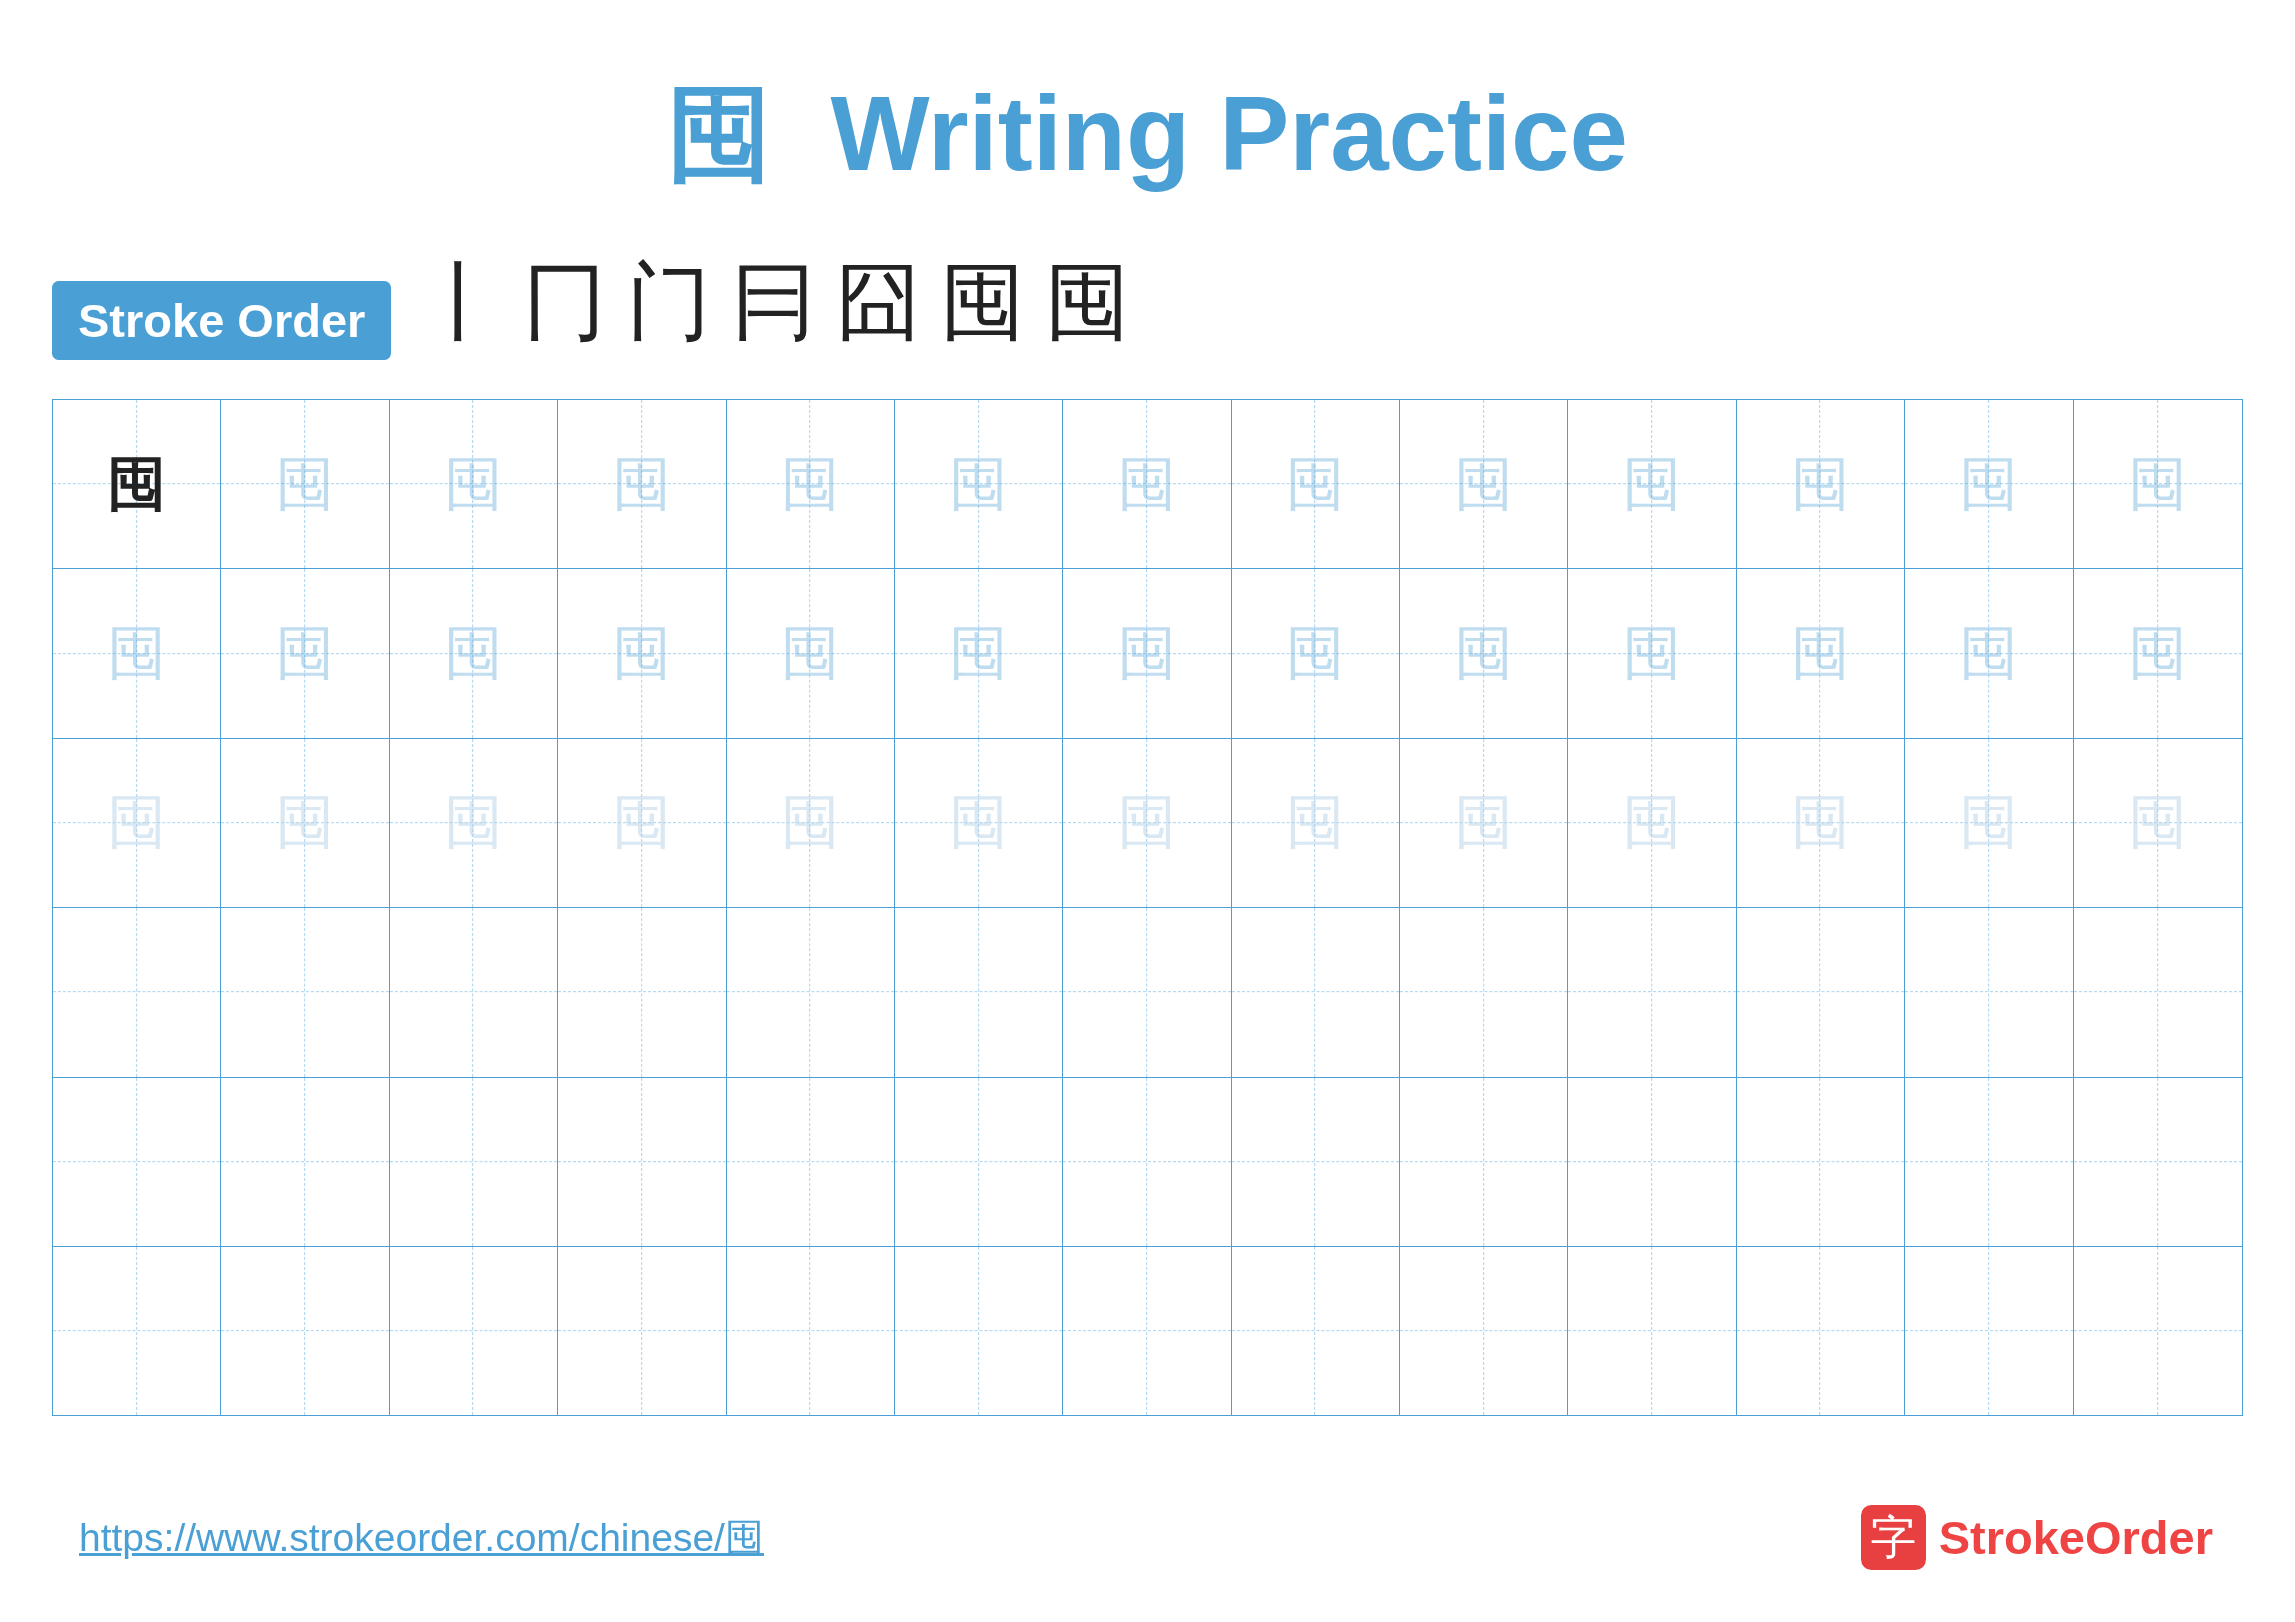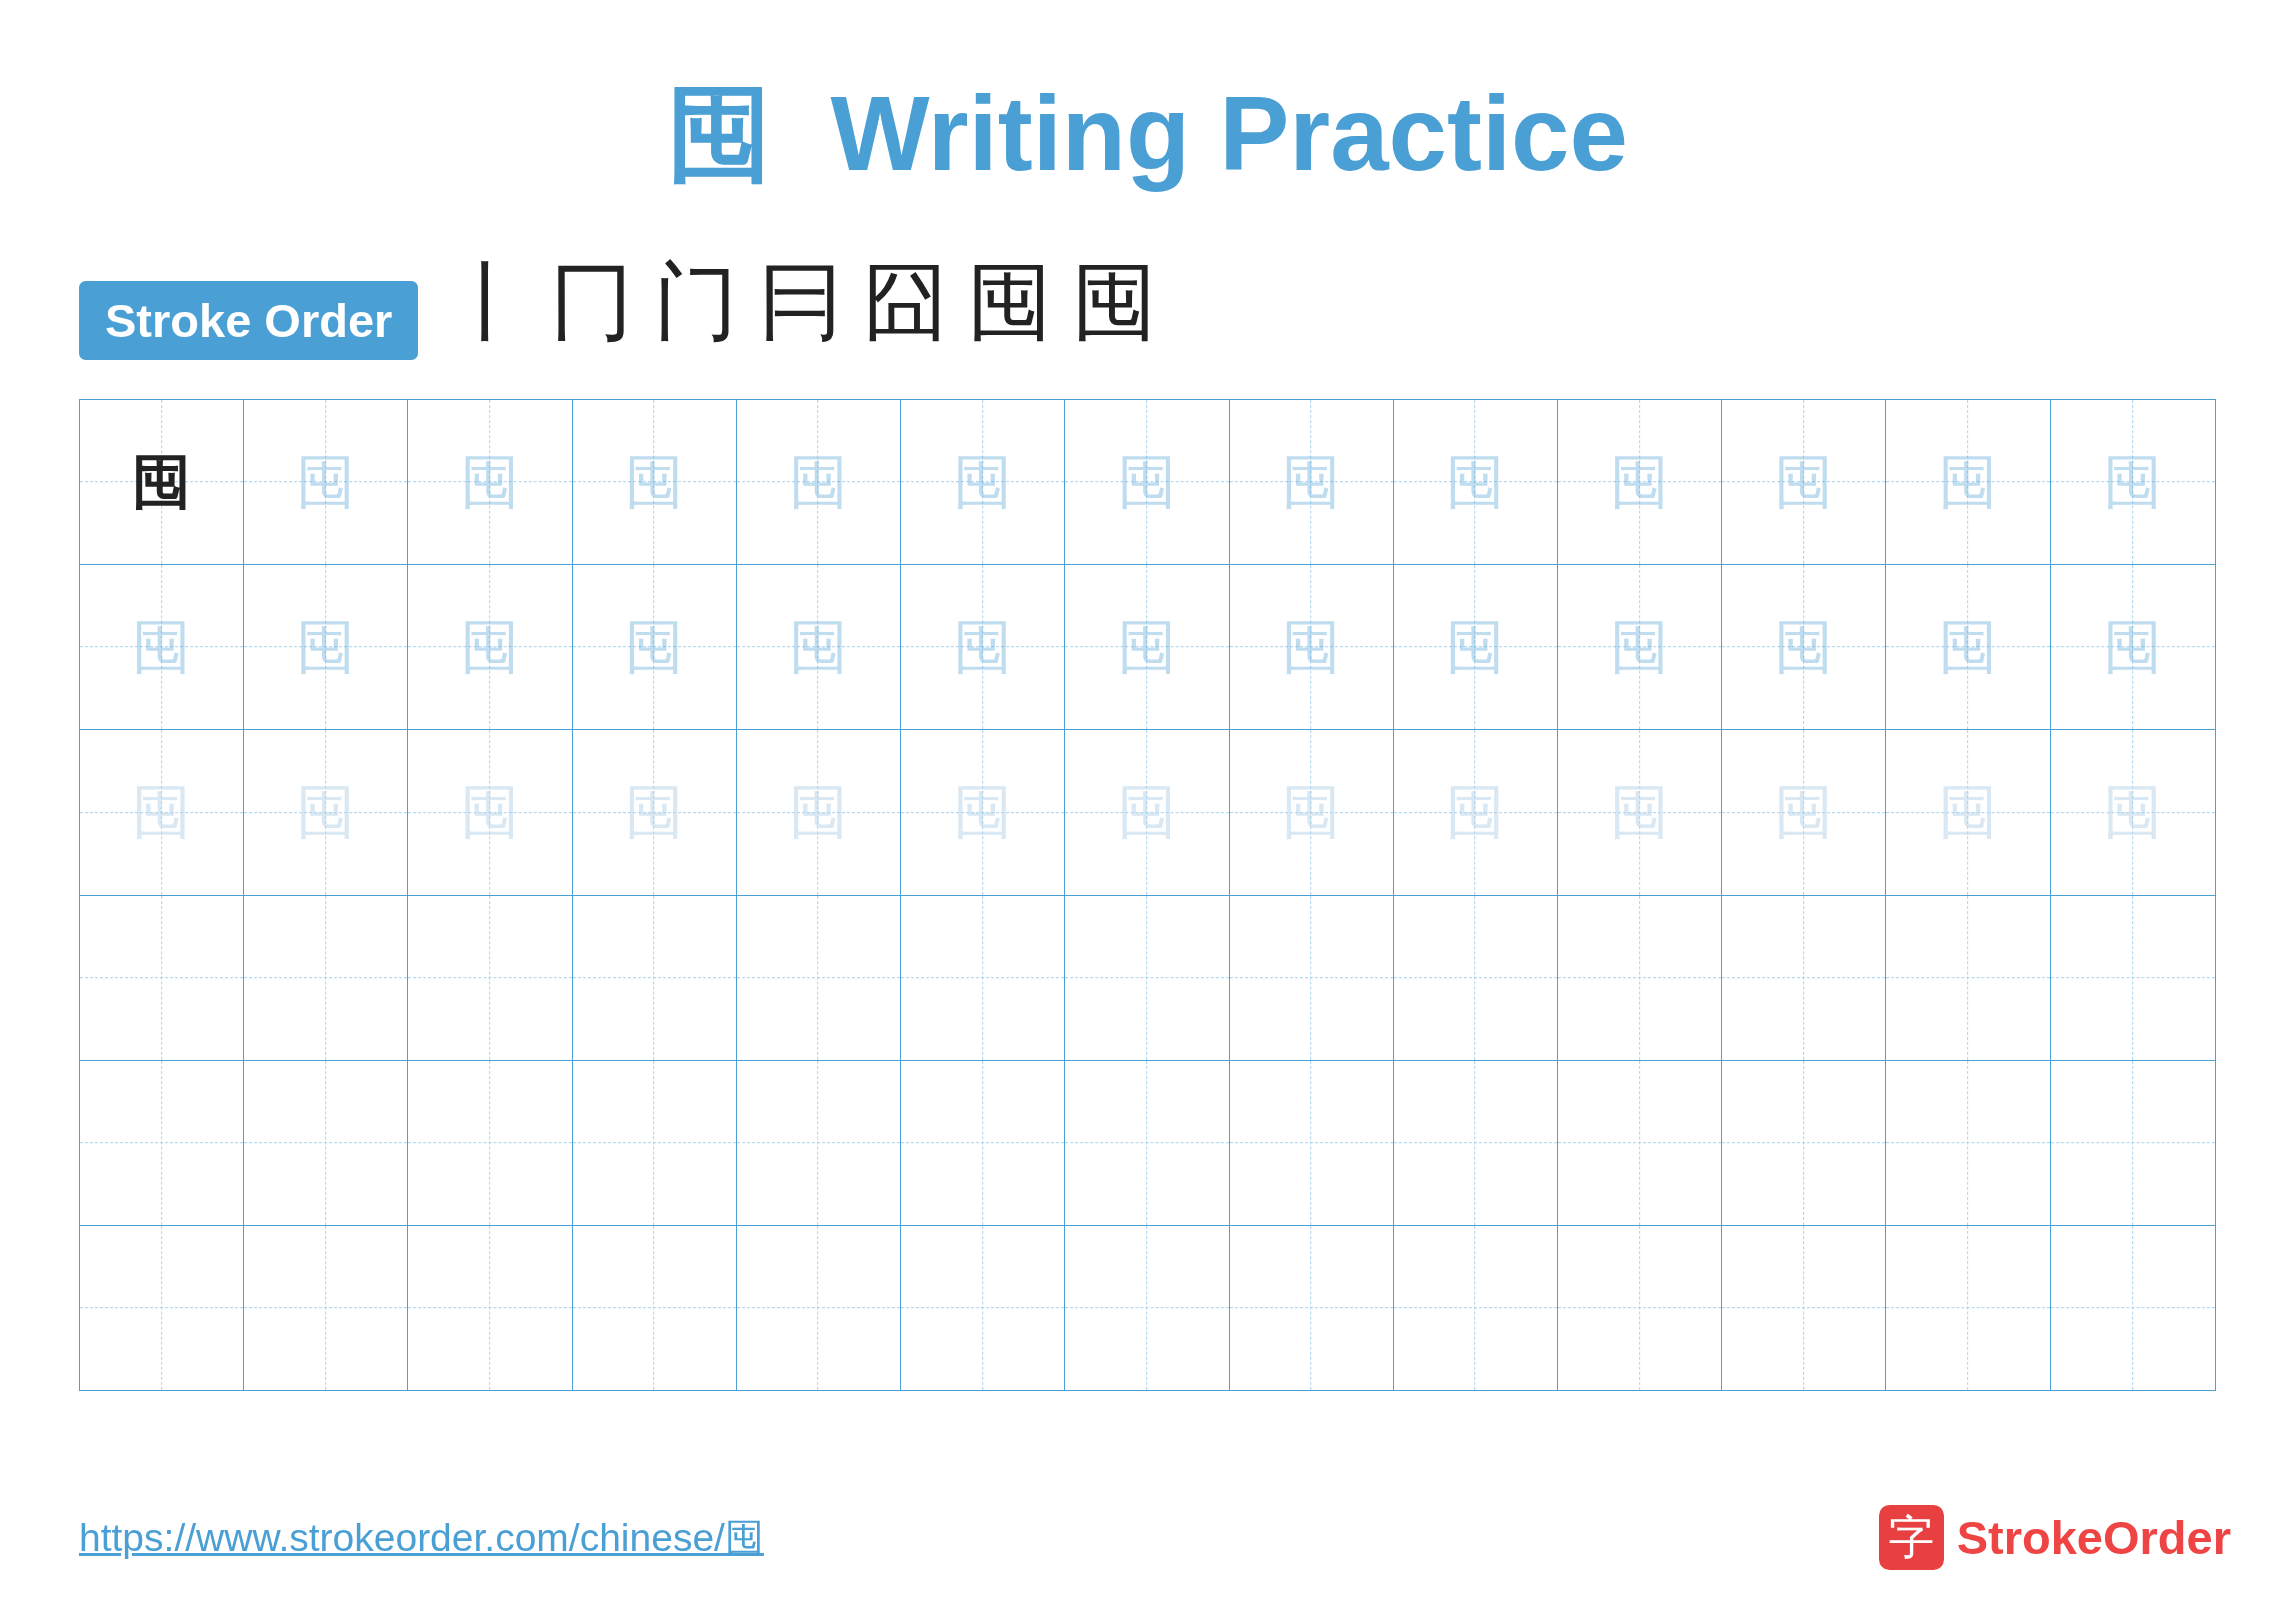--- a/index.html
+++ b/index.html
@@ -10,21 +10,21 @@
       height: 1622px;
       position: relative;
       overflow: hidden;
     }
 
     .page {
       width: 2295px;
       height: 1622px;
       background: #fff;
       position: relative;
-      padding: 52px 79px;
+      padding: 52px 52px;
     }
 
     .title-area {
       text-align: center;
       margin-bottom: 39px;
       margin-top: 13px;
     }
 
     .title-text {
       font-size: 105px;
@@ -132,21 +132,21 @@
 
     .cell-char.lighter {
       color: rgba(180, 210, 230, 0.5);
     }
 
     
     .footer {
       position: absolute;
       bottom: 52px;
       left: 79px;
-      right: 64px;
+      right: 82px;
       display: flex;
       justify-content: space-between;
       align-items: center;
       gap: 18px;
     }
 
     .footer-url {
       font-size: 39px;
       color: #4a9fd4;
     }

